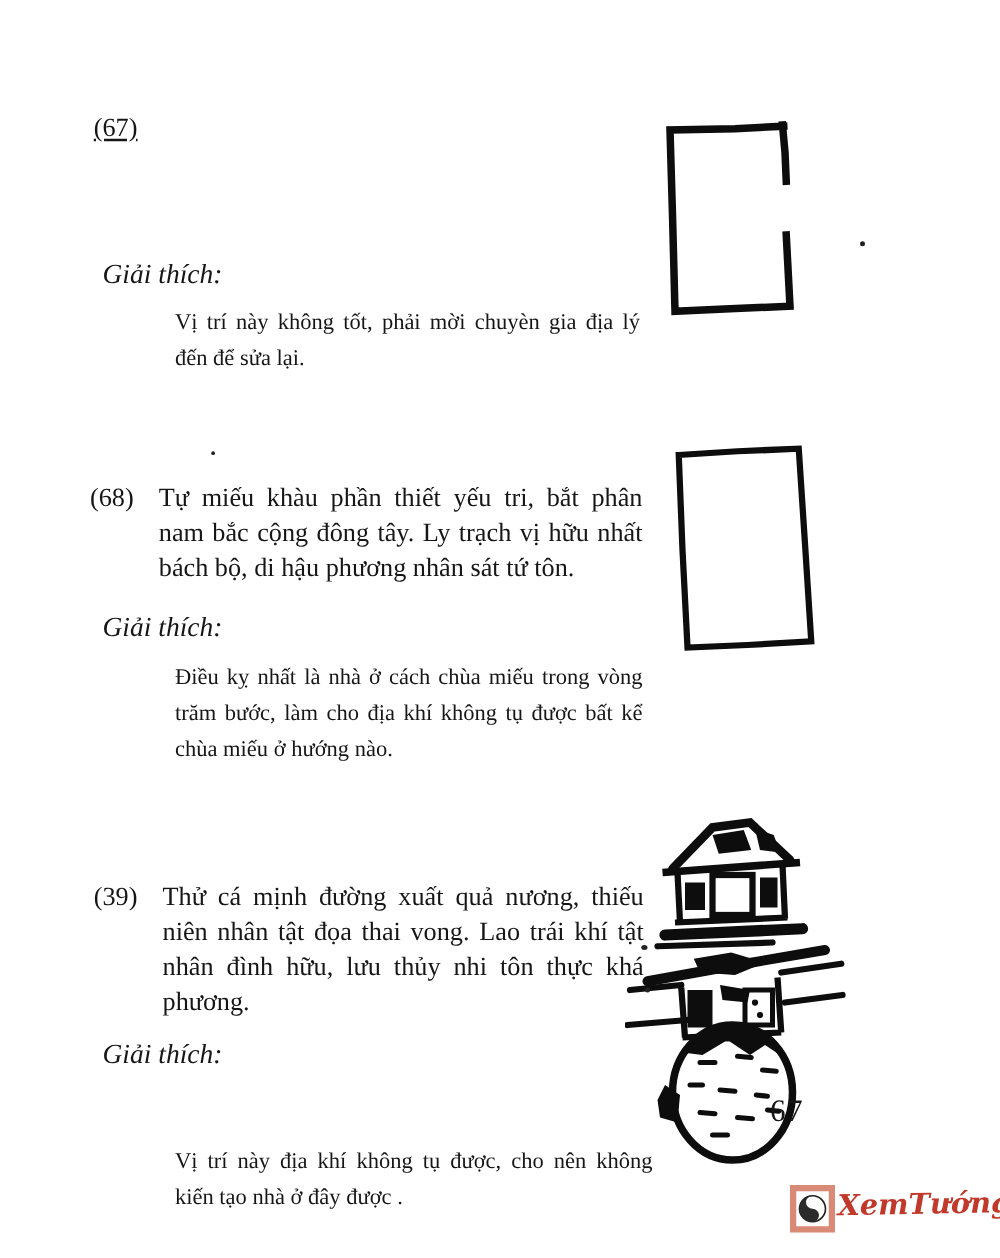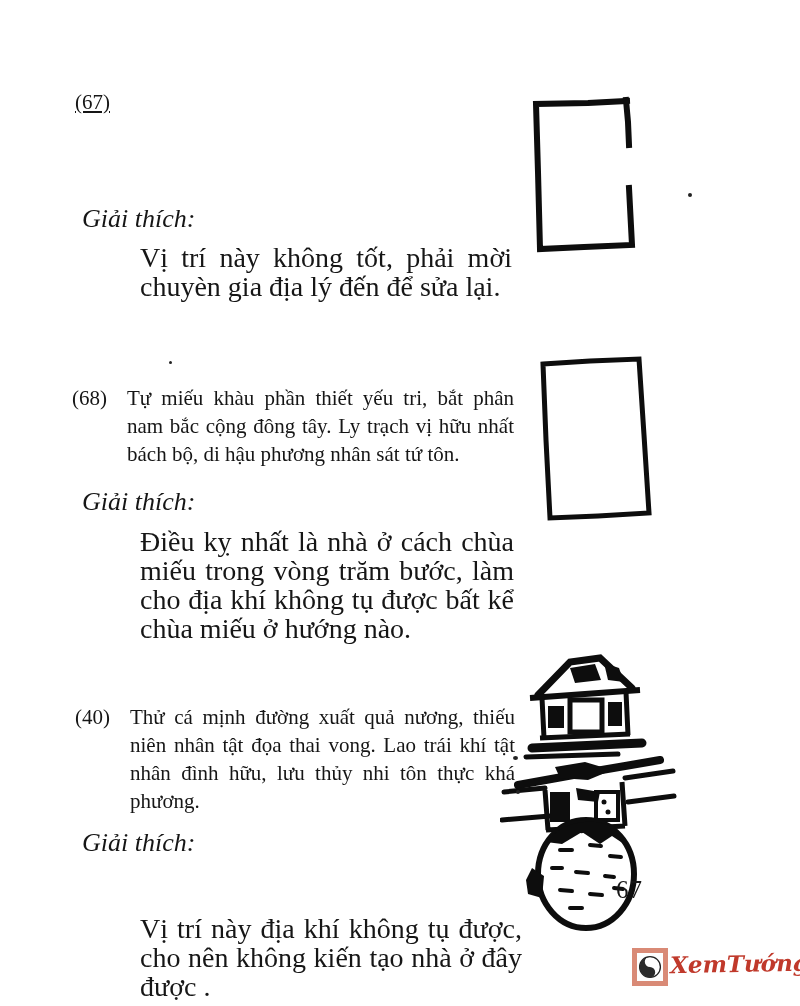--- a/index.html
+++ b/index.html
@@ -8,22 +8,22 @@
     background:#ffffff;
     font-family:"Liberation Serif", serif;
     color:#161616;
     overflow:hidden;
   }
   .abs{position:absolute;}
   
   .entry{display:flex;align-items:flex-start;}
   .entry .num{flex:0 0 55px;font-size:21px;line-height:28px;white-space:nowrap;}
   .entry .body{margin:0;font-size:21px;line-height:28px;text-align:justify;}
-  .gt{font-style:italic;font-size:26px;line-height:26px;font-family:Liberation Serif, serif;}
-  .expl{margin:0;font-size:28px;line-height:29px;text-align:justify;}
+  .gt{font-style:italic;font-size:22px;line-height:26px;font-family:Liberation Serif, serif;}
+  .expl{margin:0;font-size:18px;line-height:29px;text-align:justify;}
   #p67{top:88px;left:75px;width:437px;text-decoration:underline;}
   #gt1{top:206px;left:82px;}
   #ex1{top:243px;left:140px;width:372px;}
   #p68{top:384px;left:72px;width:442px;}
   #gt2{top:489px;left:82px;}
   #ex2{top:527px;left:140px;width:374px;}
   #p69{top:703px;left:75px;width:440px;}
   #gt3{top:830px;left:82px;}
   #ex3{top:866px;left:140px;width:382px;margin-top:48px;}
   
@@ -75,21 +75,21 @@
   <p class="body">Tự miếu khàu phần thiết yếu tri, bắt phân nam bắc cộng đông tây. Ly trạch vị hữu nhất bách bộ, di hậu phương nhân sát tứ tôn.</p>
 </div>
 <div class="abs gt" id="gt2">Giải thích:</div>
 <p class="abs expl" id="ex2">Điều kỵ nhất là nhà ở cách chùa miếu trong vòng trăm bước, làm cho địa khí không tụ được bất kể chùa miếu ở hướng nào.</p>
 
 <svg class="abs sketch" id="fig2" width="118" height="168" viewBox="0 0 118 168">
   <polygon points="5,9 52,6 101,4 106,80 111,158 60,161 12,163 8,85" stroke-width="5" stroke-linejoin="miter"></polygon>
 </svg>
 
 <div class="abs entry" id="p69">
-  <span class="num">(40)</span>
+  <span class="num">(39)</span>
   <p class="body">Thử cá mịnh đường xuất quả nương, thiếu niên nhân tật đọa thai vong. Lao trái khí tật nhân đình hữu, lưu thủy nhi tôn thực khá phương.</p>
 </div>
 <div class="abs gt" id="gt3">Giải thích:</div>
 <p class="abs expl" id="ex3">Vị trí này địa khí không tụ được, cho nên không kiến tạo nhà ở đây được .</p>
 
 <svg class="abs sketch" id="fig3" width="178" height="282" viewBox="0 0 178 282">
 
   <g>
     <path d="M38,45 L70,12 L100,8 L132,38" stroke-width="7" stroke-linecap="round"></path>
     <polygon class="fill" points="70,18 95,14 101,30 75,33"></polygon>

